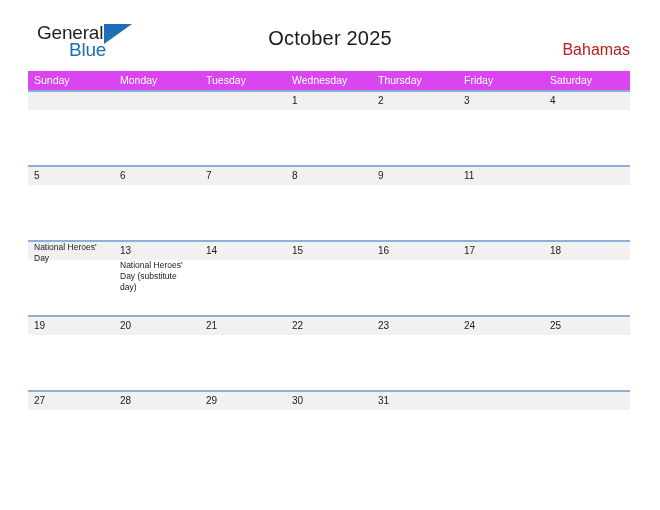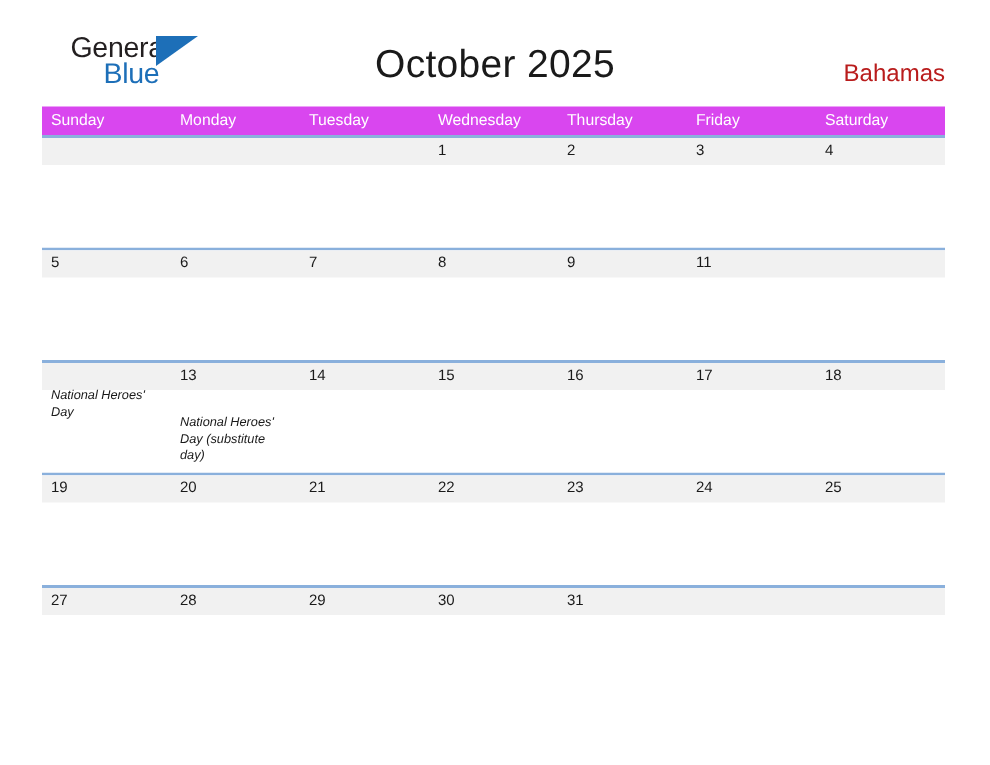--- a/index.html
+++ b/index.html
@@ -34,21 +34,21 @@
   
   .logo {
     position: absolute;
     left: 31px;
     top: 22px;
     width: 170px;
     height: 42px;
   }
   .logo-general {
     position: absolute;
-    left: 16px;
+    left: 6px;
     top: 0;
     font-size: 19px;
     letter-spacing: -0.2px;
     color: #231f20;
     font-family: "Liberation Sans", sans-serif;
   }
   .logo-blue {
     position: absolute;
     left: 38px;
     top: 17px;
@@ -67,21 +67,21 @@
     border-bottom: 20px solid transparent;
   }
 
   
   .month-title {
     position: absolute;
     left: 0;
     top: 27px;
     width: 660px;
     text-align: center;
-    font-size: 26px;
+    font-size: 20px;
     color: #1a1a1a;
     font-family: "Liberation Sans", sans-serif;
     font-weight: normal;
     letter-spacing: 0.2px;
   }
 
   
   .country-label {
     position: absolute;
     right: 30px;
@@ -157,27 +157,26 @@
     line-height: 18px;
     font-size: 10px;
     color: #1a1a1a;
     font-family: "Liberation Sans", sans-serif;
   }
   .day-number:empty {
     display: block;
   }
   .day-event {
     display: block;
-    margin-top: 16px;
+    margin-top: 0;
     font-size: 8.5px;
     line-height: 11px;
     color: #1a1a1a;
     font-family: "Liberation Sans", sans-serif;
     word-wrap: break-word;
-    font-style: italic;
   }
 </style>
 </head>
 <body>
 
 <div class="page">
 
   <div class="top-bar">
 
     <div class="logo">

